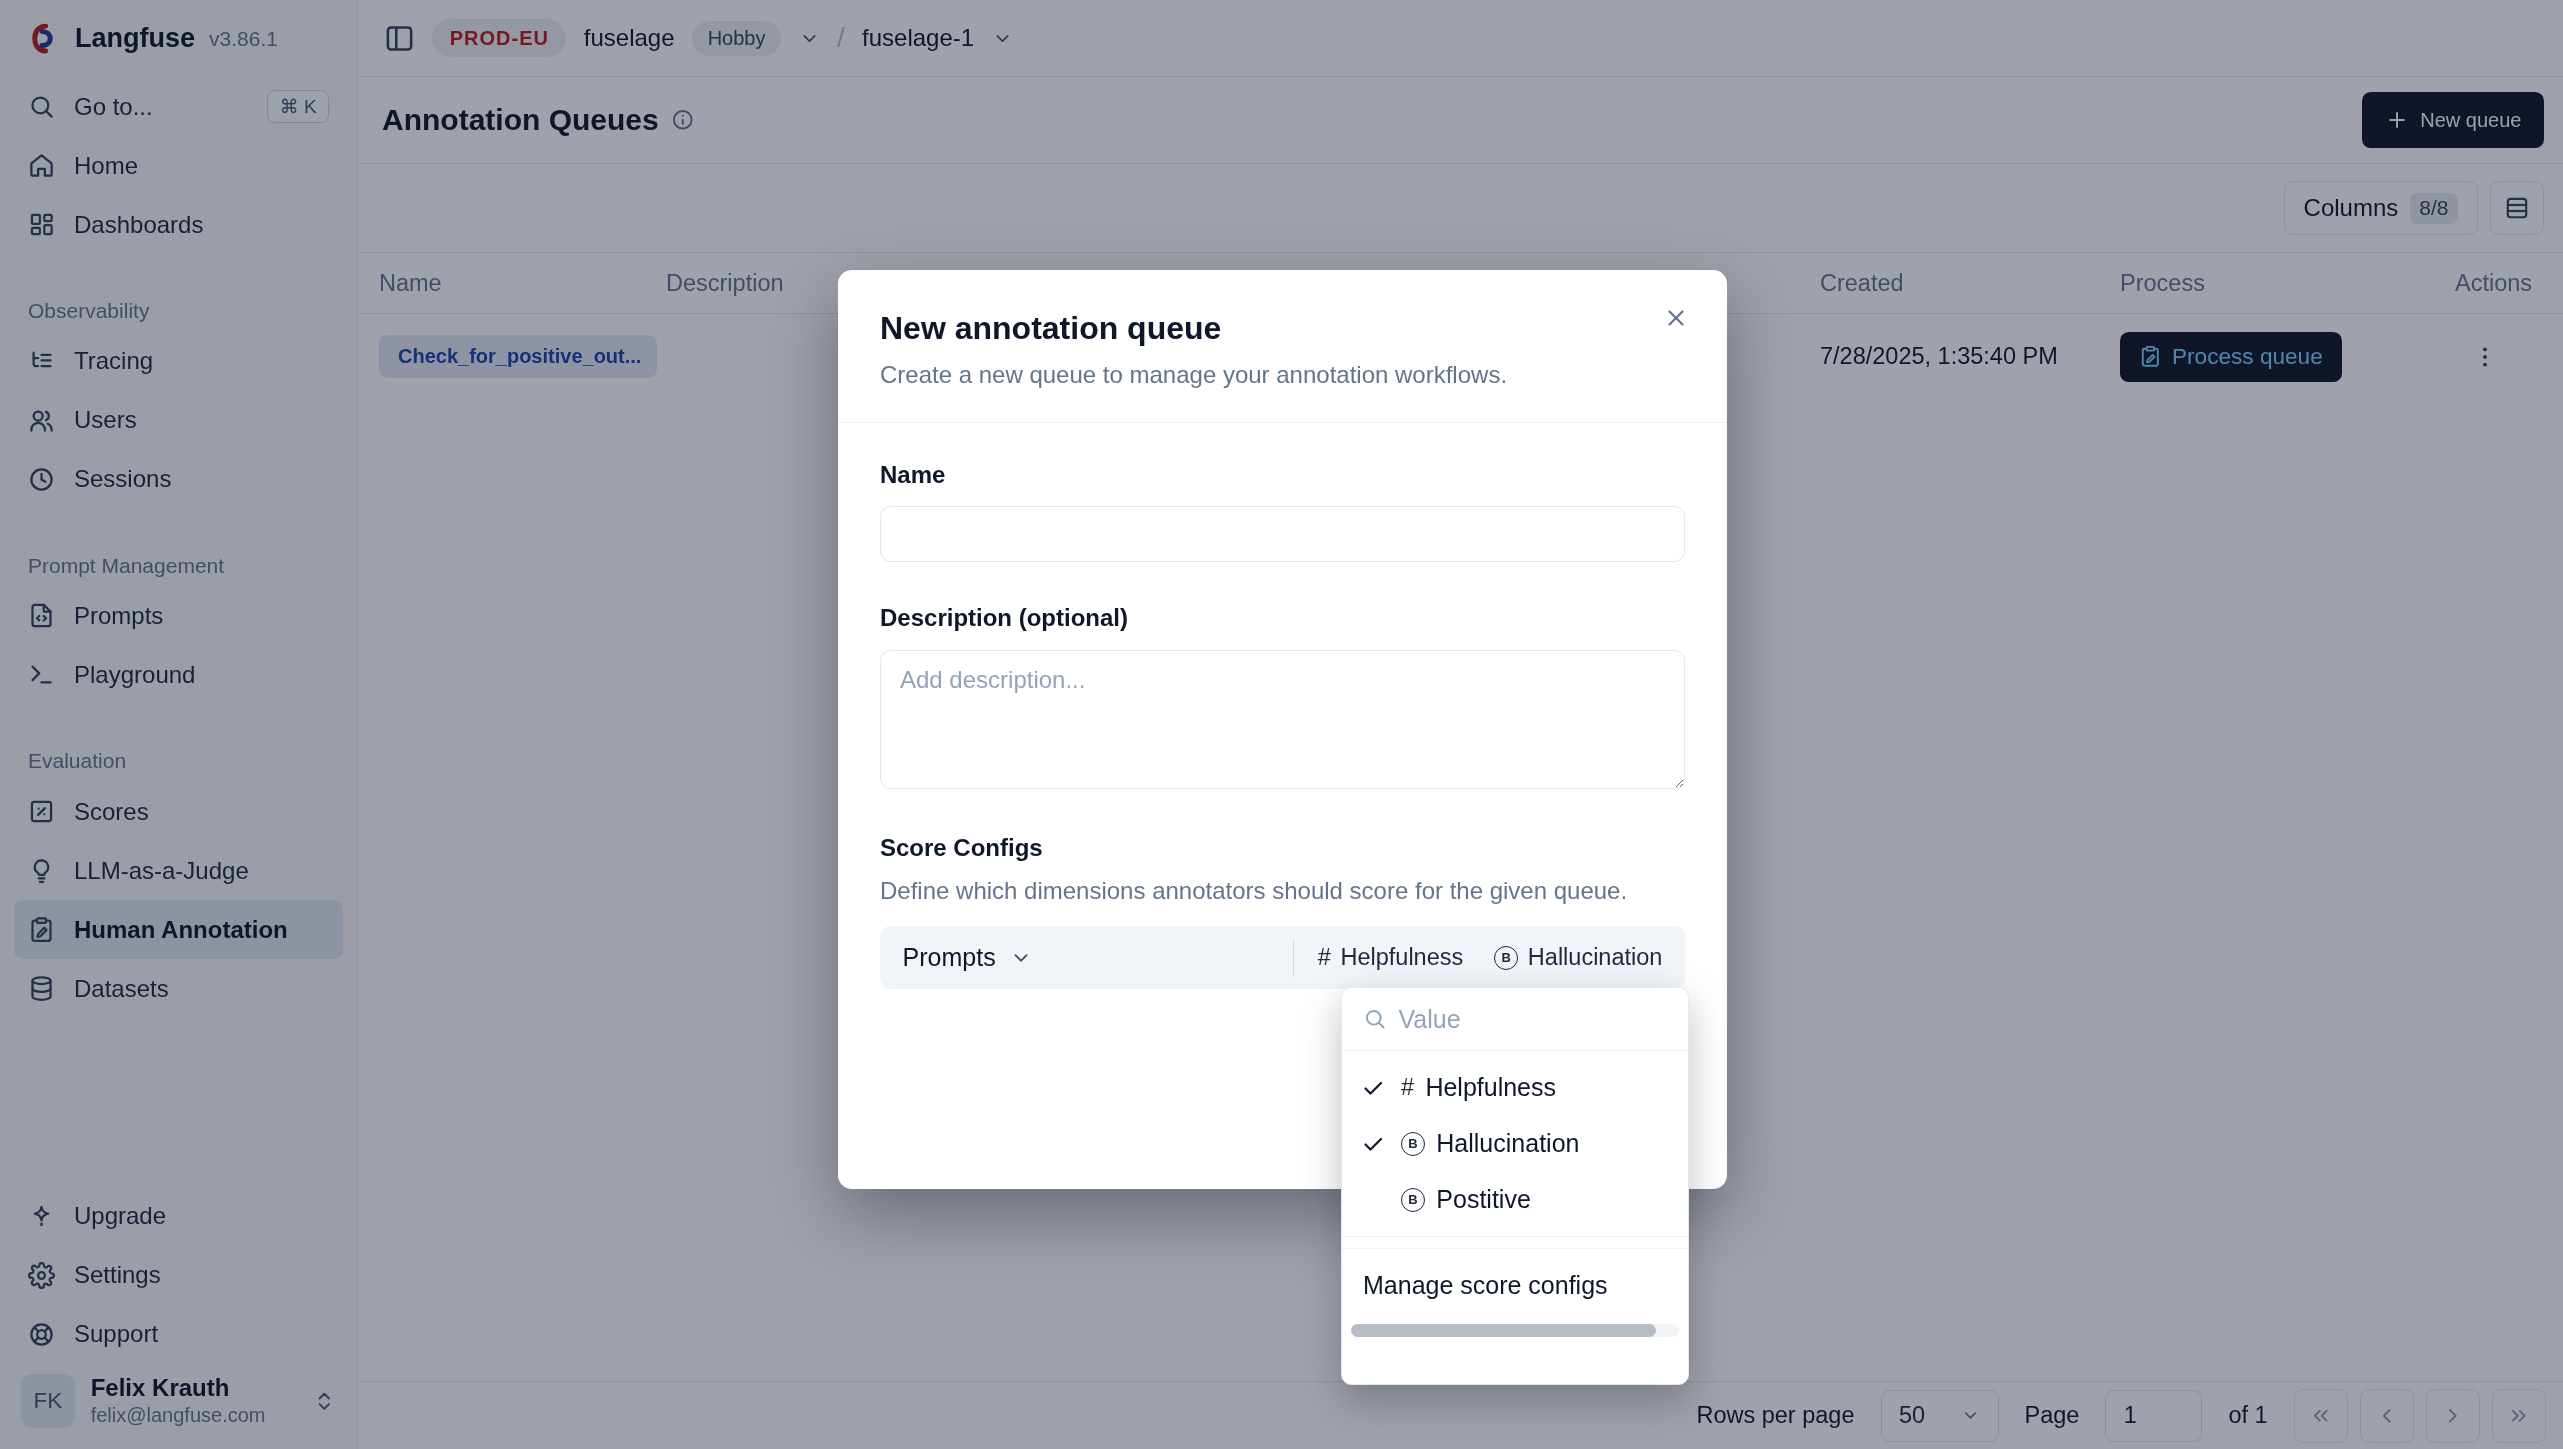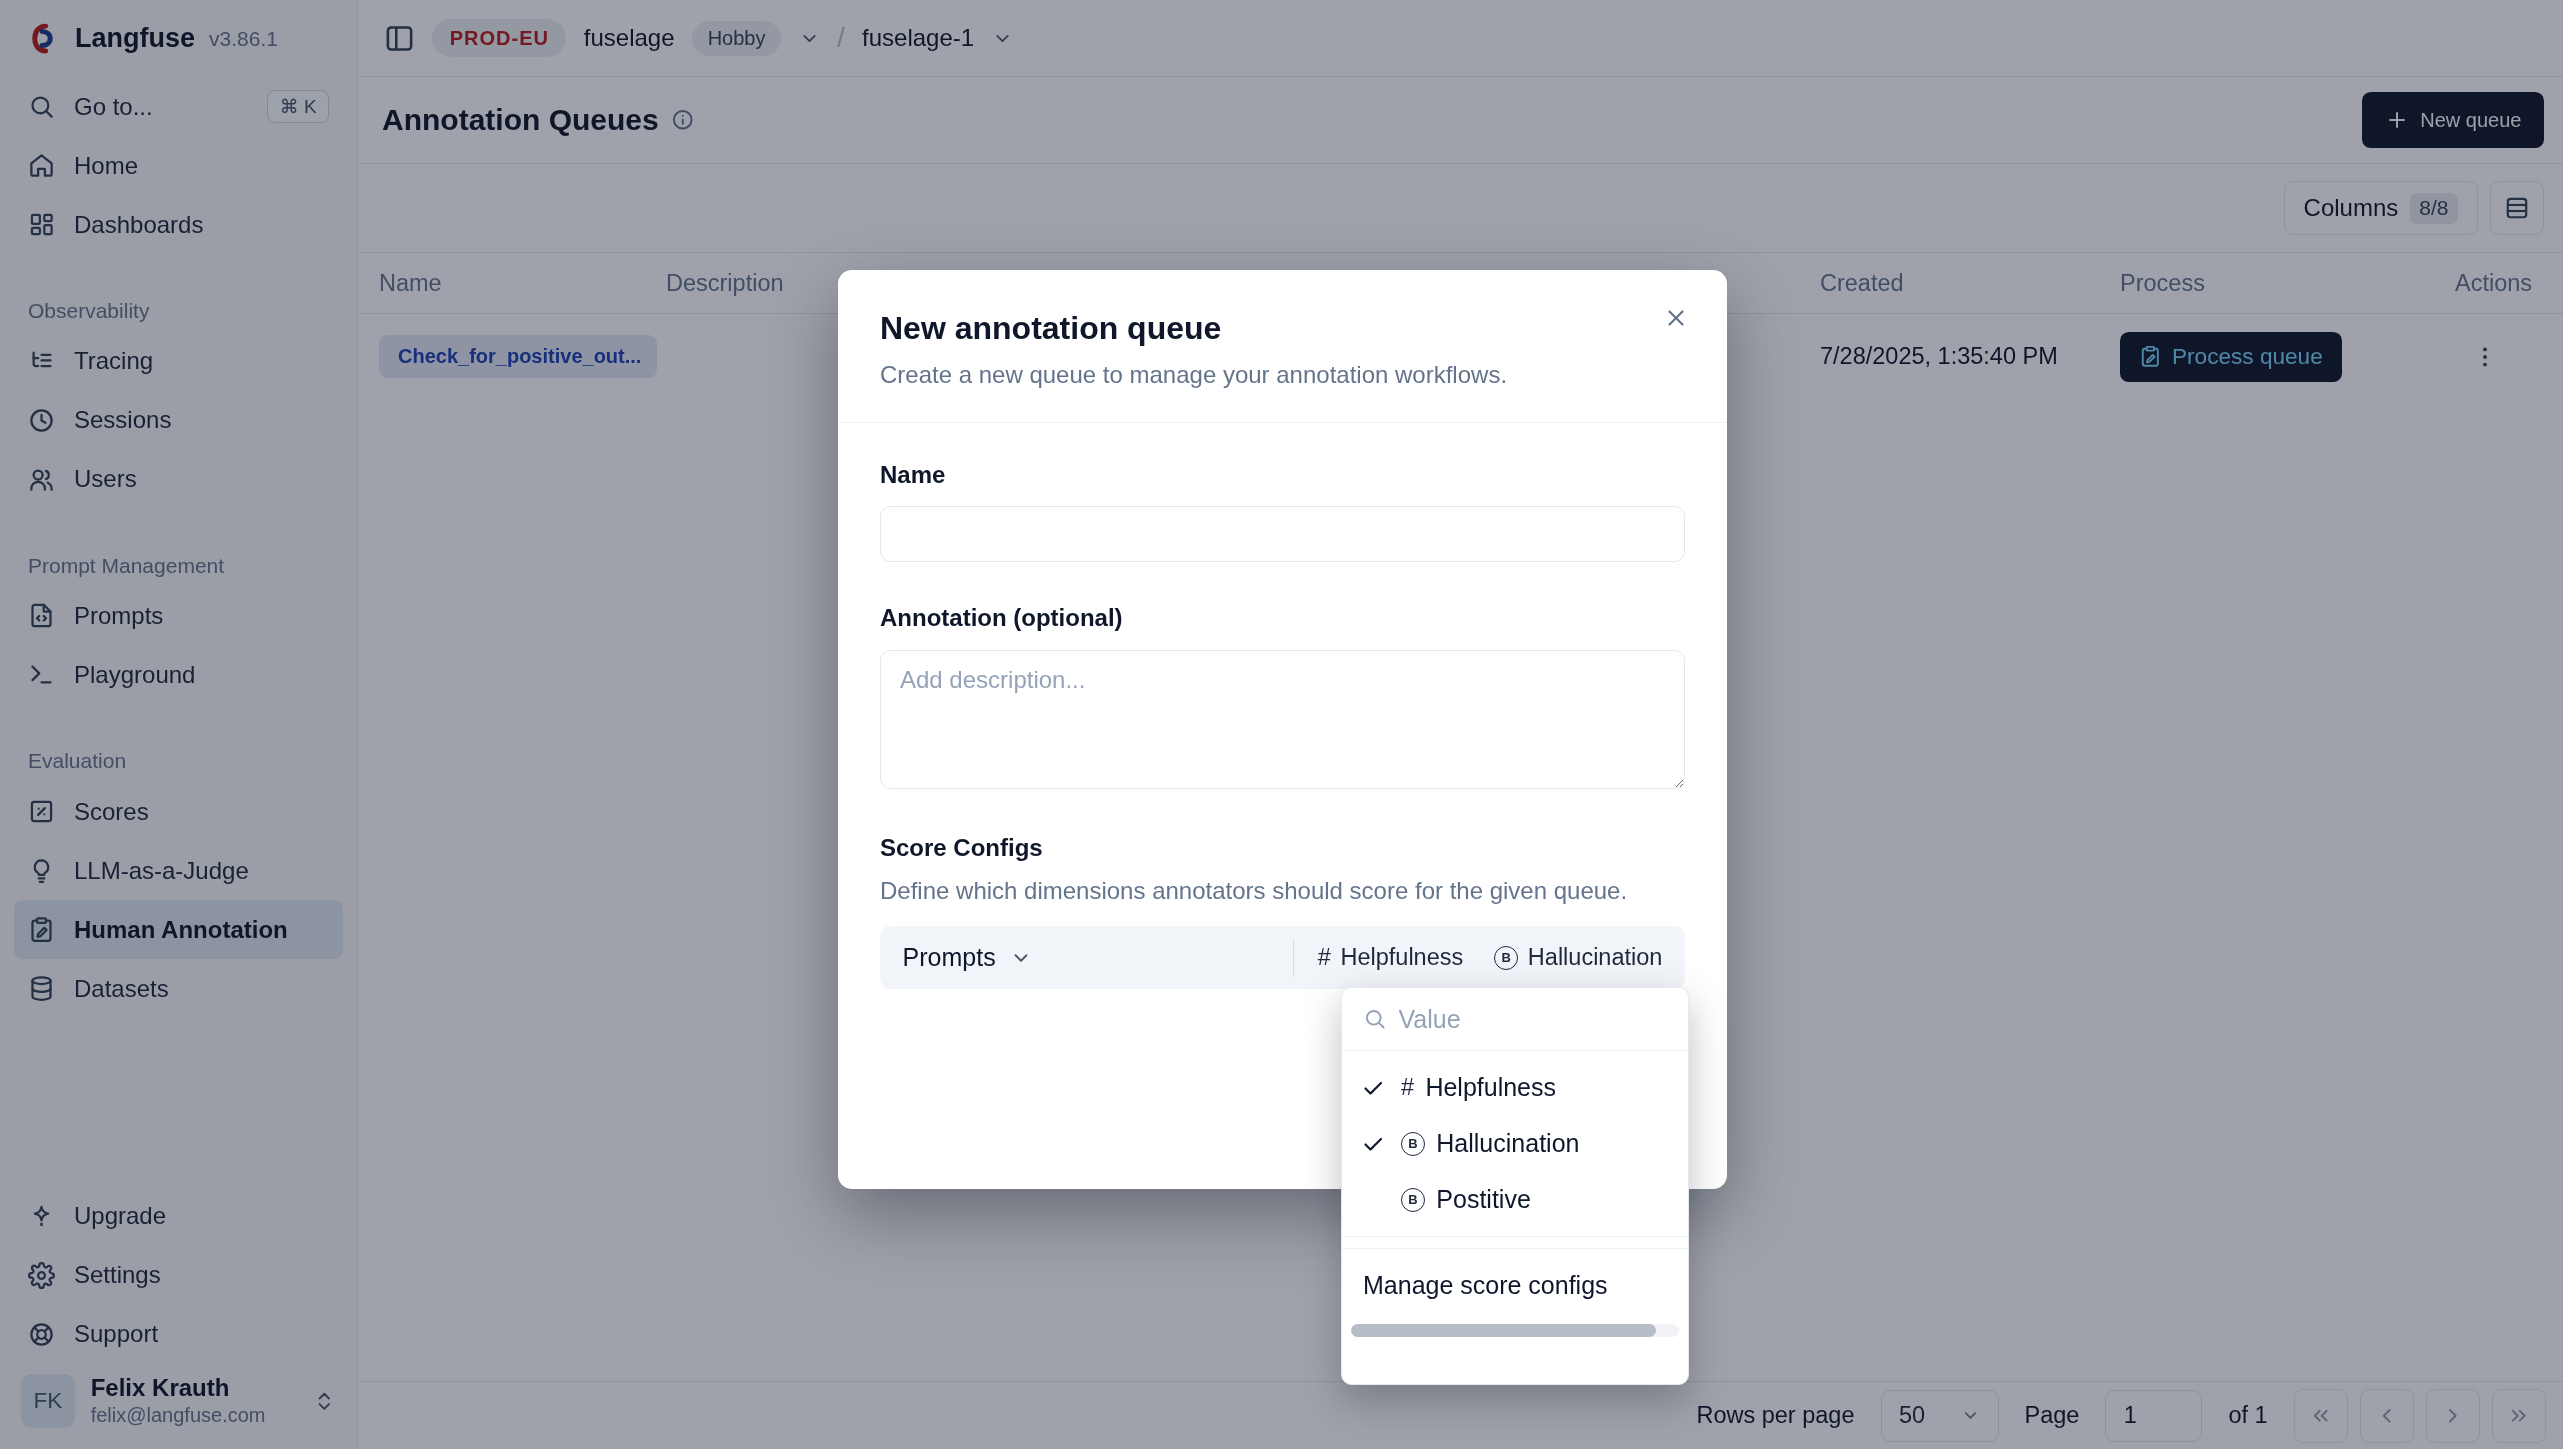--- a/index.html
+++ b/index.html
@@ -159,36 +159,36 @@
             <path d="M12 6h8"></path>
             <path d="M12 11h8"></path>
             <path d="M12 16h8"></path>
           </svg>
         </span>
       <span>Tracing</span>
     </div>
     <div class="nav-item">
       <span>
           <svg width="27" height="27" viewBox="0 0 24 24" fill="none" stroke="currentColor" stroke-width="2" stroke-linecap="round">
-            <circle cx="12" cy="12" r="9"></circle>
-            <path d="M12 7v5l3.5 2"></path>
-          </svg>
-        </span>
-      <span>Sessions</span>
-    </div>
-    <div class="nav-item">
-      <span>
-          <svg width="27" height="27" viewBox="0 0 24 24" fill="none" stroke="currentColor" stroke-width="2" stroke-linecap="round">
             <circle cx="9" cy="8" r="4"></circle>
             <path d="M3 21v-1a6 6 0 0 1 12 0v1"></path>
             <path d="M16 4.3a4 4 0 0 1 0 7.4"></path>
             <path d="M21 21v-1a6 6 0 0 0-3.5-5.2"></path>
           </svg>
         </span>
       <span>Users</span>
+    </div>
+    <div class="nav-item">
+      <span>
+          <svg width="27" height="27" viewBox="0 0 24 24" fill="none" stroke="currentColor" stroke-width="2" stroke-linecap="round">
+            <circle cx="12" cy="12" r="9"></circle>
+            <path d="M12 7v5l3.5 2"></path>
+          </svg>
+        </span>
+      <span>Sessions</span>
     </div>
 
     <div class="nav-section">Prompt Management</div>
     <div class="nav-item">
       <span>
           <svg width="27" height="27" viewBox="0 0 24 24" fill="none" stroke="currentColor" stroke-width="2" stroke-linecap="round" stroke-linejoin="round">
             <path d="M14 2.5H6a2 2 0 0 0-2 2v15a2 2 0 0 0 2 2h12a2 2 0 0 0 2-2V8.5z"></path>
             <path d="M14 2.5v6h6"></path>
             <path d="m10 12.5-2 2 2 2"></path>
             <path d="m14 12.5 2 2-2 2"></path>
@@ -450,21 +450,21 @@
           <path d="m6 6 12 12"></path>
         </svg>
       </button>
   </div>
   <div class="modal-body">
     <div class="field">
       <label class="field-label">Name</label>
       <input class="text-input" value="" style="">
     </div>
     <div class="field">
-      <label class="field-label">Annotation (optional)</label>
+      <label class="field-label">Description (optional)</label>
       <textarea class="textarea" placeholder="Add description..." style=""></textarea>
     </div>
     <div class="field" style="margin-bottom:0">
       <label class="field-label">Score Configs</label>
       <div class="field-help">Define which dimensions annotators should score for the given queue.</div>
       <div class="select-control">
         <span class="label">Prompts</span>
         <span class="chev">
             <svg width="22" height="22" viewBox="0 0 24 24" fill="none" stroke="currentColor" stroke-width="2" stroke-linecap="round" stroke-linejoin="round">
               <path d="m6 9 6 6 6-6"></path>

